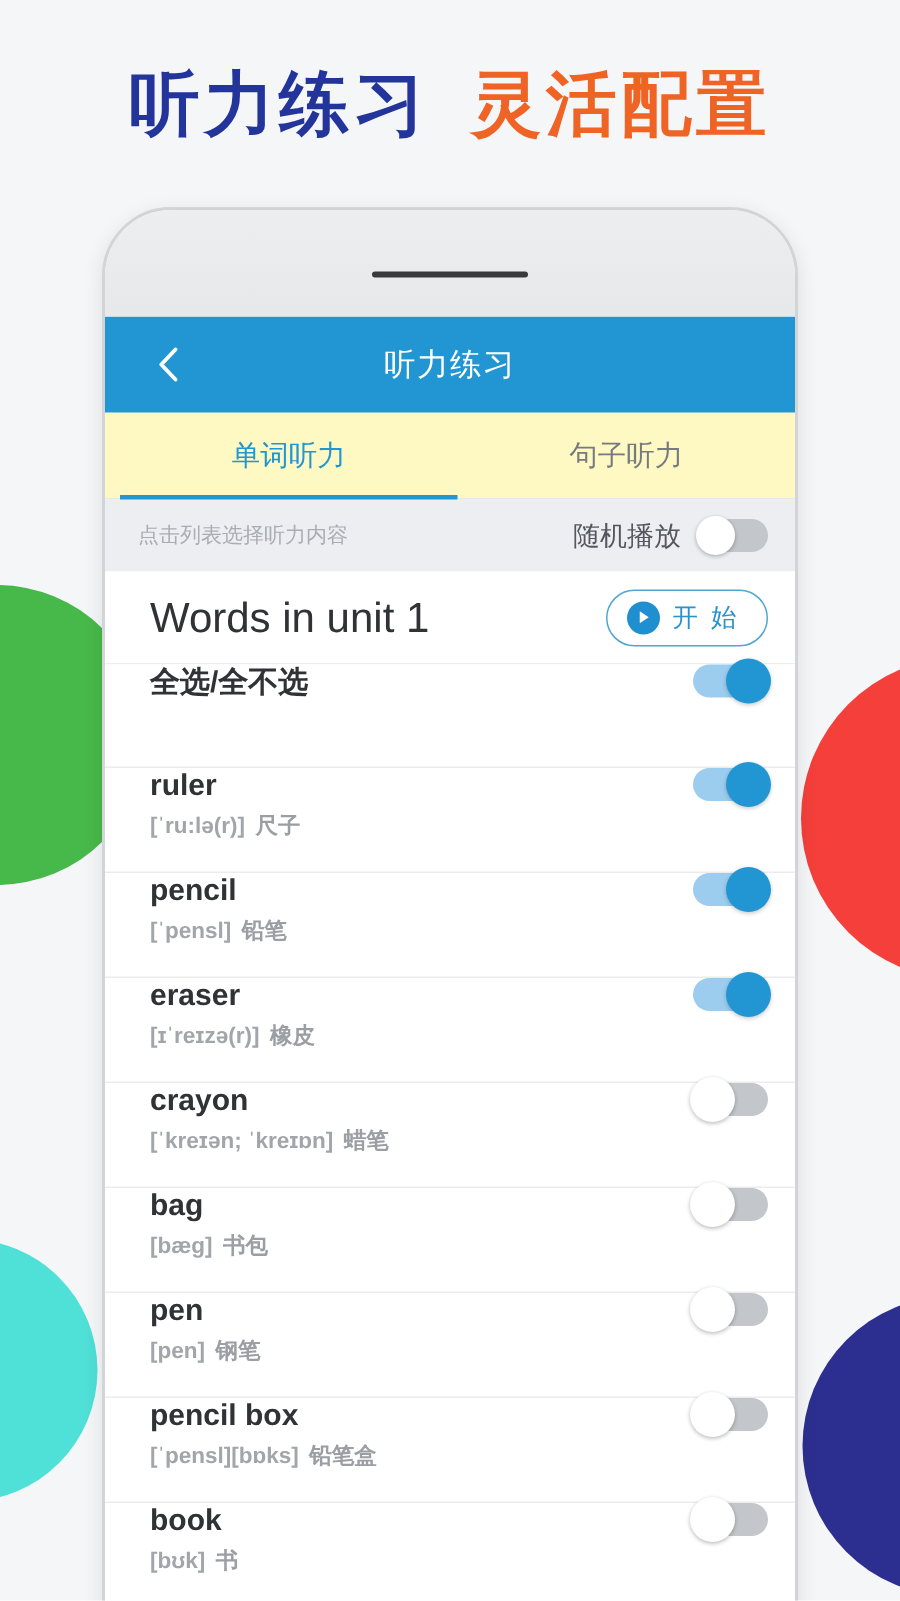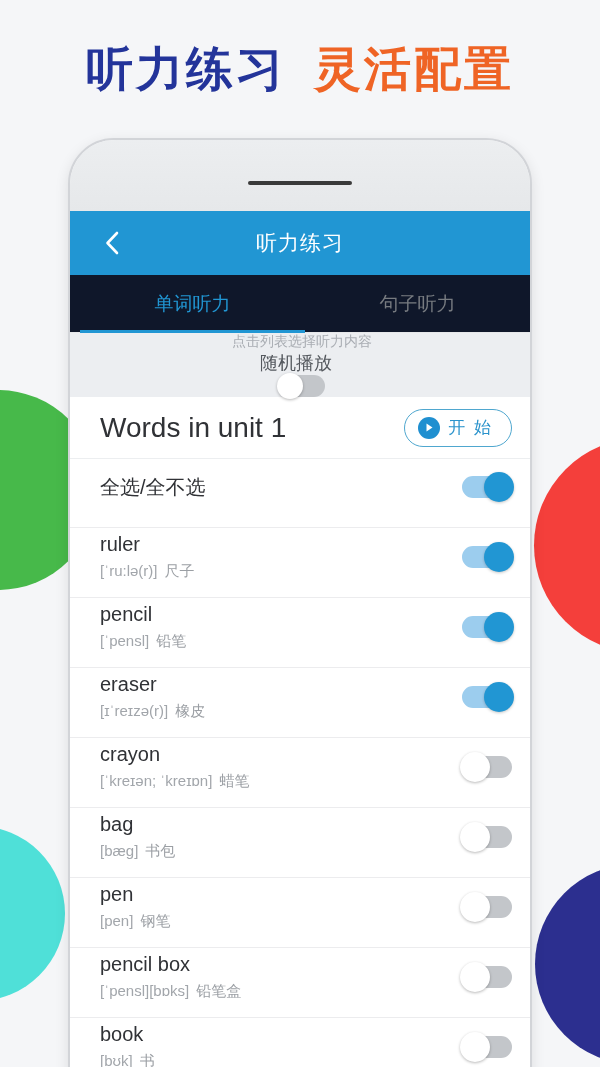--- a/index.html
+++ b/index.html
@@ -96,21 +96,21 @@
     width: 44px;
     display: flex; align-items: center; justify-content: center;
     cursor: pointer;
   }
   .back-btn svg { display: block; }
 
   
   .tabs {
     display: flex;
     height: 58px;
-    background: #0f172a;
+    background: #fef9c3;
     border-bottom: 1px solid #e6e7e9;
     padding-left: 10px;
   }
   .tab {
     flex: 1;
     display: flex; align-items: center; justify-content: center;
     font-size: 19px;
     color: #777b80;
     cursor: pointer;
     position: relative;
@@ -119,26 +119,25 @@
   .tab.active::after {
     content: "";
     position: absolute;
     left: 0; right: 0; bottom: -1px;
     height: 3px;
     background: #2196d3;
   }
 
   
   .hintbar {
-    height: 64px;
+    height: 48px;
     background: #eceef1;
     display: flex;
     align-items: center;
     padding: 0 18px 0 22px;
-    flex-direction: column;
   }
   .hint-text {
     font-size: 14px;
     color: #a9adb3;
     flex: 1;
   }
   .random-label {
     font-size: 18px;
     color: #54585e;
     margin-right: 12px;
@@ -214,25 +213,26 @@
   .start-label {
     font-size: 17px;
     color: #2a93cc;
     letter-spacing: 2px;
   }
 
   
   .list { background: #fff; }
   .list-row {
     display: flex;
-    align-items: center;
+    align-items: flex-start;
     padding: 0 18px 12px 30px;
     border-bottom: 1px solid #ececee;
     min-height: 70px;
     background: #fff;
+    font-weight: bold;
   }
   .list-row.selectall { min-height: 69px; }
   .row-text { flex: 1; padding-right: 14px; }
   .row-word {
     font-size: 20px;
     color: #303236;
     line-height: 1.25;
   }
   .row-sub {
     font-size: 15px;

